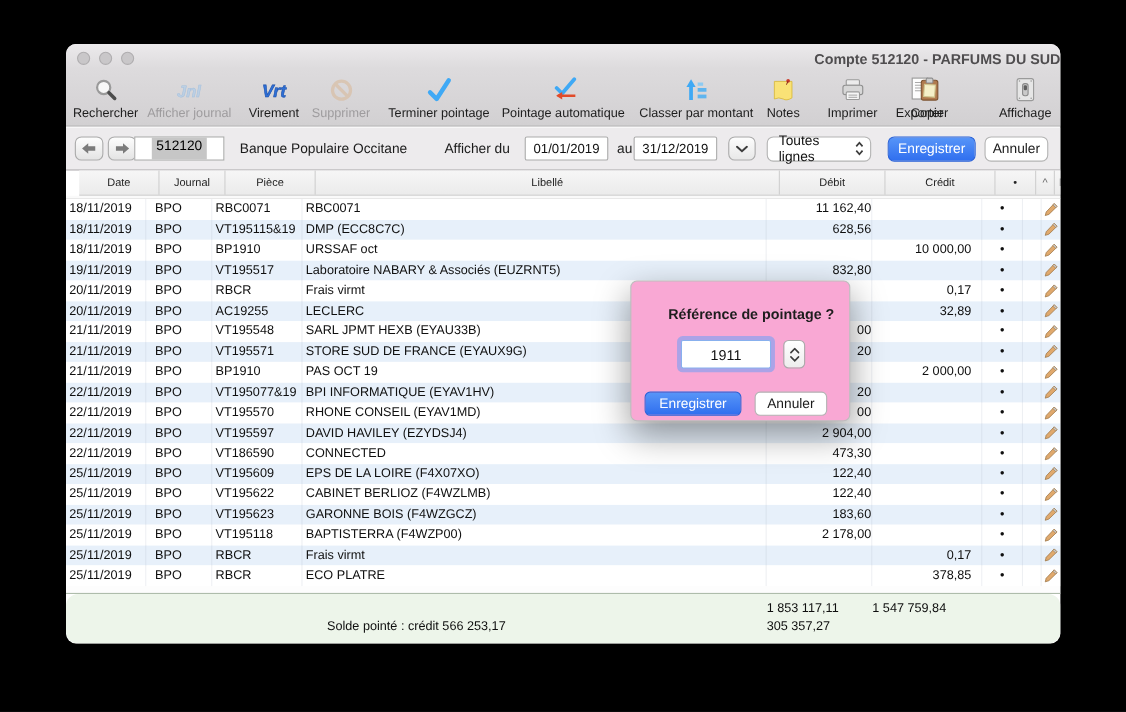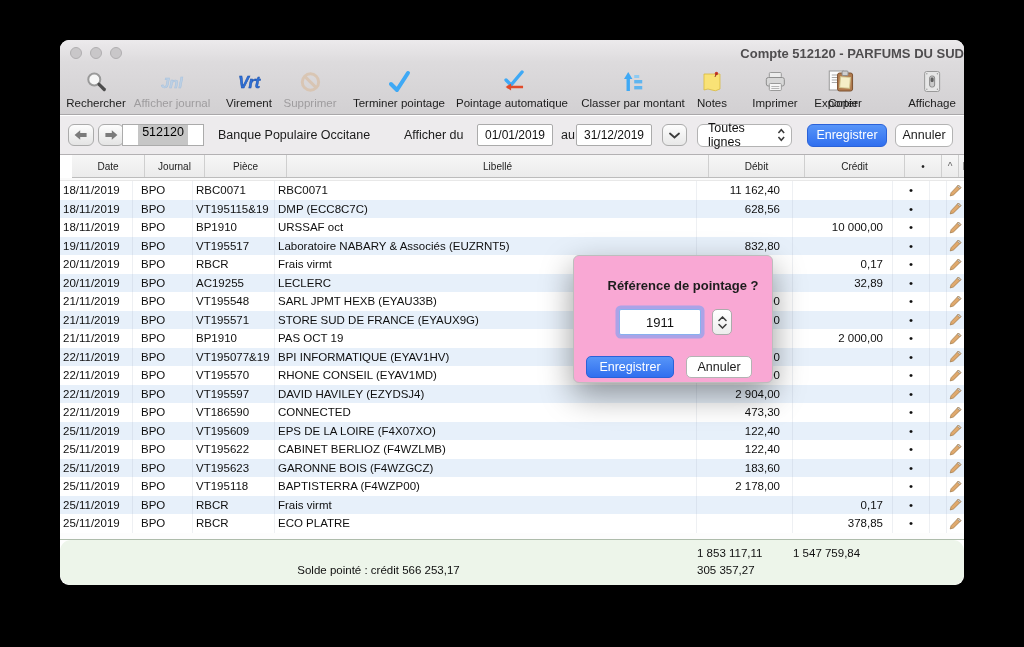--- a/index.html
+++ b/index.html
@@ -60,21 +60,21 @@
   .tbody { position:absolute; left:0; top:138px; width:100%; height:355px; background:#fff; }
   .partial-row { height:3px; background:#fafafa; border-bottom:1px solid #e8e8e8; }
   .row { display:flex; height:18.5px; background:#fff; font-size:11.5px; color:#0f0f0f; }
   .row.alt { background:#e7f0fa; }
   .row .cell { border-right:1px solid rgba(160,170,190,.18); overflow:hidden;
     white-space:nowrap; display:flex; align-items:center; }
   .c-date   { width:73px;  padding-left:3px; }
   .c-journal{ width:60px;  padding-left:8px; }
   .c-piece  { width:82px;  padding-left:3px; }
   .c-lib    { width:422px; padding-left:3px; }
-  .c-debit  { width:96px;  justify-content:flex-end; padding-right:12px; }
+  .c-debit  { width:96px;  justify-content:flex-end; padding-right:0; }
   .c-credit { width:100px; justify-content:flex-end; padding-right:9px; }
   .c-dot    { width:37px;  justify-content:center; }
   .c-caret  { width:17px;  justify-content:center; color:#666; }
   .c-m      { width:16px;  justify-content:center; border-right:none !important; }
   .thead .c-date,.thead .c-journal,.thead .c-piece,.thead .c-lib { padding-left:0; justify-content:center; }
   .thead .c-debit,.thead .c-credit { justify-content:center; padding-right:0; }
 
   
   .foot-gap { position:absolute; left:0; top:493px; width:100%; height:7px;
     background:#fdfdfd; border-bottom:1px solid #aebcab; }

